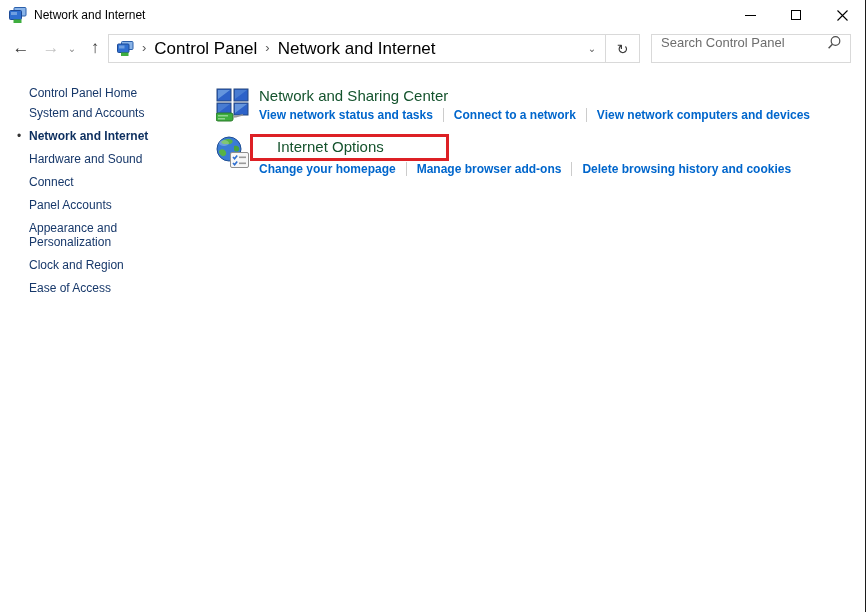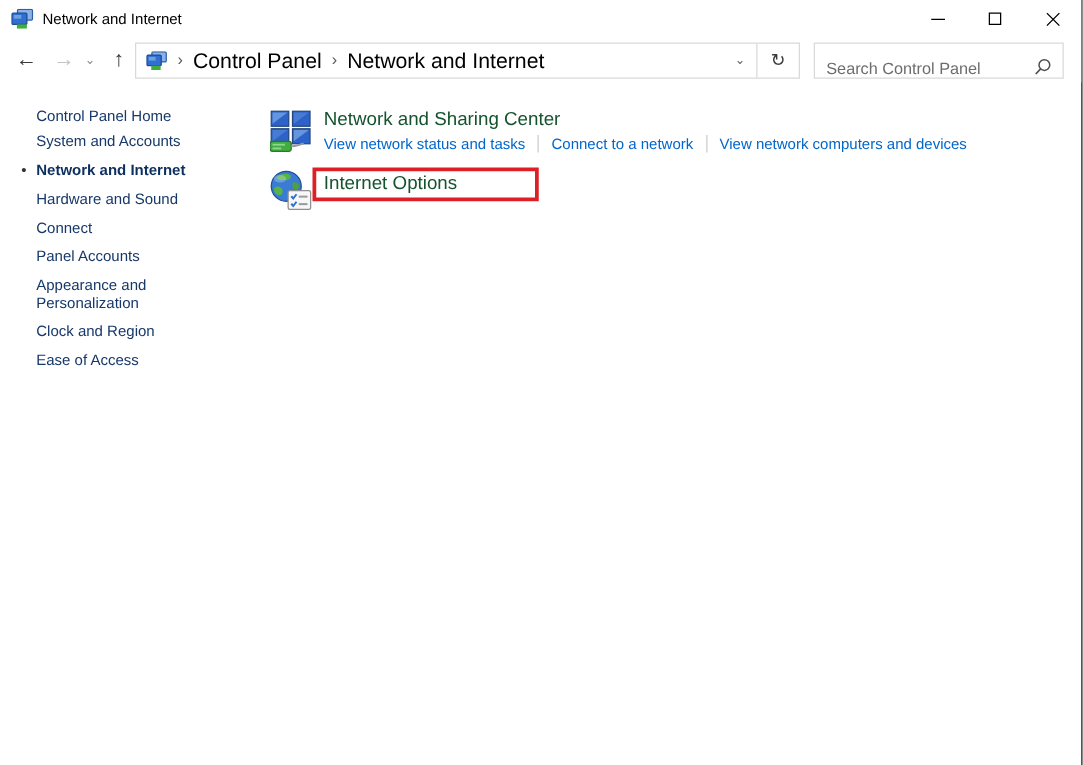--- a/index.html
+++ b/index.html
@@ -35,42 +35,42 @@
   .addr-icon { width:17px; height:15px; margin-left:8px; flex:0 0 auto; }
   .crumb-sep { font-size:13px; color:#5a5a5a; padding:0 8px; transform:translateY(-1px); }
   .crumb { font-size:17px; color:#000; white-space:nowrap; cursor:default; }
   .addr-spacer { flex:1; }
   .addr-drop { width:26px; text-align:center; font-size:10px; color:#5f5f5f; }
   .addr-divider { width:1px; height:27px; background:#d9d9d9; }
   .refresh-btn { width:33px; height:27px; display:flex; align-items:center; justify-content:center;
     font-size:14px; color:#3b3b3b; }
 
   .searchbox { position:absolute; left:651px; top:4px; width:200px; height:29px;
-    border:1px solid #d9d9d9; display:flex; align-items:flex-end; background:#fff; }
+    border:1px solid #d9d9d9; display:flex; align-items:flex-start; background:#fff; }
   .search-placeholder { font-size:13px; color:#6d6d6d; margin-left:9px; flex:1; white-space:nowrap; }
   .search-icon { width:16px; height:16px; margin-right:8px; flex:0 0 auto; }
 
   
   .sidebar { position:absolute; left:0; top:66px; width:212px; padding:20px 0 0 29px; }
   .sb-list { list-style:none; }
   .sb-item { font-size:12px; color:#17386a; margin-bottom:9px; line-height:14px;
     max-width:132px; cursor:pointer; position:relative; }
   .sb-item.home { margin-bottom:6px; }
   .sb-item.active { font-weight:bold; color:#0d2f5f; }
   .sb-item .bullet { position:absolute; left:-12px; top:0; font-size:12px; color:#333; font-weight:normal; }
 
   
   .content { position:absolute; left:216px; top:86px; width:640px; }
   .category { display:flex; margin-bottom:12px; }
   .cat-icon { width:34px; height:34px; margin-right:9px; flex:0 0 auto; margin-top:2px; }
   .cat-body { display:flex; flex-direction:column; }
   .cat-title { font-size:15px; color:#14532d; line-height:19px; margin-bottom:3px; cursor:pointer; white-space:nowrap; }
   .cat-title.highlighted { display:inline-block; border:3px solid #dd2025;
-    padding:0 62px 2px 6px; margin-left:-9px; margin-bottom:1px; align-self:flex-start; }
-  .links { display:flex; align-items:center; }
+    padding:0 62px 2px 24px; margin-left:-9px; margin-bottom:1px; align-self:flex-start; }
+  .links { display:flex; align-items:center;font-weight:bold; }
   .task-link { font-size:12px; color:#0066cc; text-decoration:none; white-space:nowrap; cursor:pointer; }
   .link-sep { width:1px; height:14px; background:#cccccc; margin:0 10px; }
 </style>
 </head>
 <body>
 
 <div class="titlebar">
   <svg class="app-icon" viewBox="0 0 18 16">
     <rect x="5" y="0.5" width="12" height="8.5" rx="1" fill="#8ab4e8" stroke="#2b5faa" stroke-width="1"></rect>
     <rect x="0.5" y="3.5" width="12" height="9" rx="1" fill="#2f6fd0" stroke="#1d4a96" stroke-width="1"></rect>
@@ -180,16 +180,23 @@
       <path d="M18 10 C 21 9, 24 11, 23 14 C 22 16, 19 16, 18 14 Z" fill="#4aa23c"></path>
       <ellipse cx="8" cy="7" rx="5" ry="3" fill="#ffffff" opacity="0.25"></ellipse>
       <rect x="14.5" y="16.5" width="18" height="15" rx="1.5" fill="#f7f7f7" stroke="#8f8f8f" stroke-width="1"></rect>
       <path d="M17 21 l1.6 1.8 l2.6 -3.4" stroke="#2f6fd0" stroke-width="1.6" fill="none"></path>
       <path d="M17 27 l1.6 1.8 l2.6 -3.4" stroke="#2f6fd0" stroke-width="1.6" fill="none"></path>
       <rect x="23" y="20.5" width="7" height="1.6" fill="#9a9a9a"></rect>
       <rect x="23" y="26.5" width="7" height="1.6" fill="#9a9a9a"></rect>
     </svg>
     <div class="cat-body">
       <span class="cat-title highlighted">Internet Options</span>
+      <div class="links">
+        <a class="task-link">Change your homepage</a>
+        <span class="link-sep"></span>
+        <a class="task-link">Manage browser add-ons</a>
+        <span class="link-sep"></span>
+        <a class="task-link">Delete browsing history and cookies</a>
+      </div>
     </div>
   </div>
 
 </div>
 
 </body></html>

